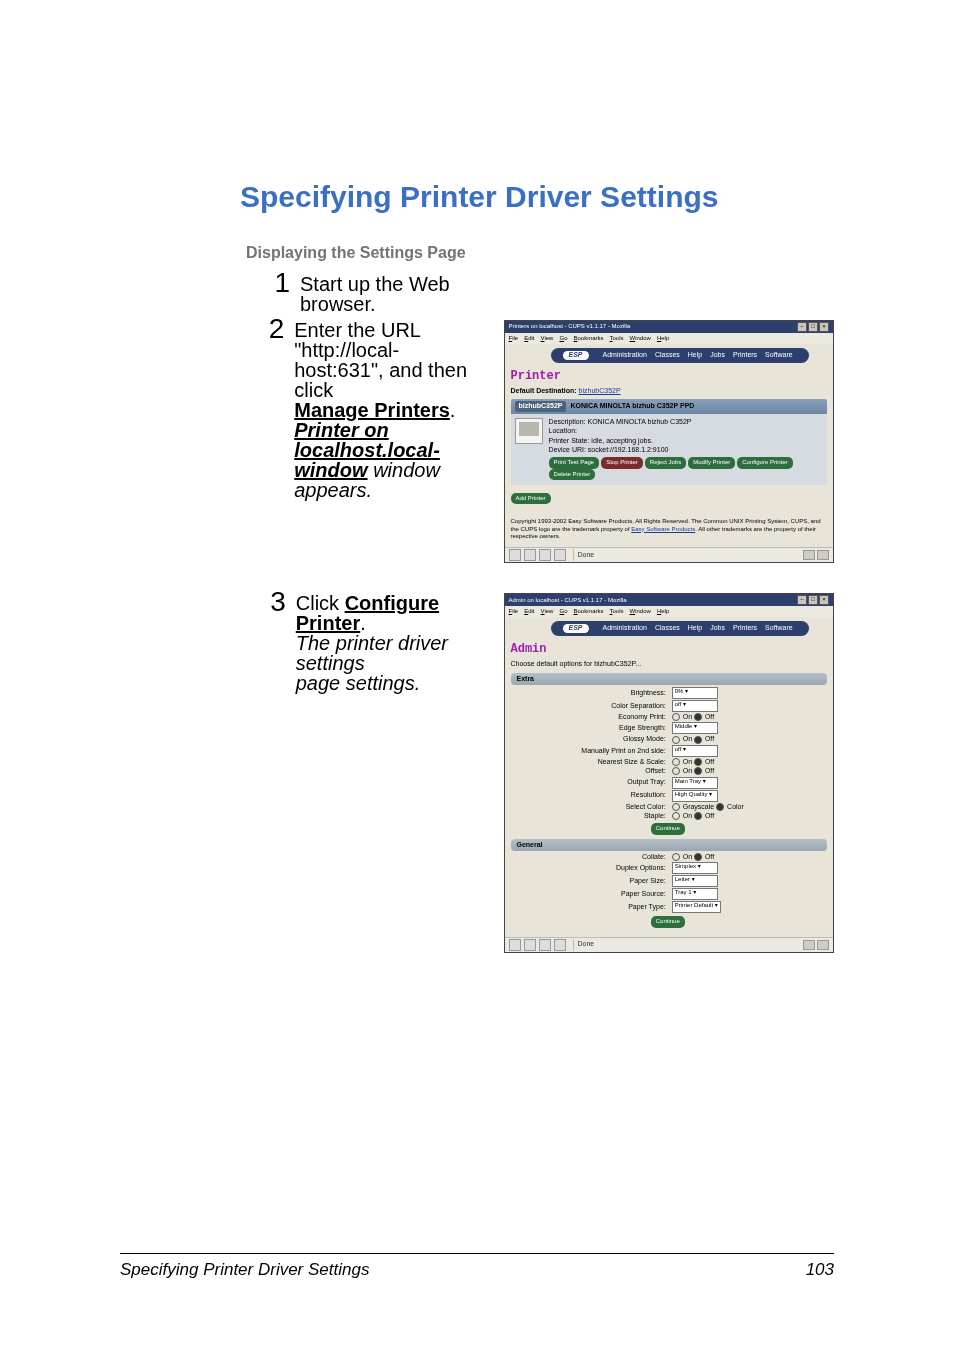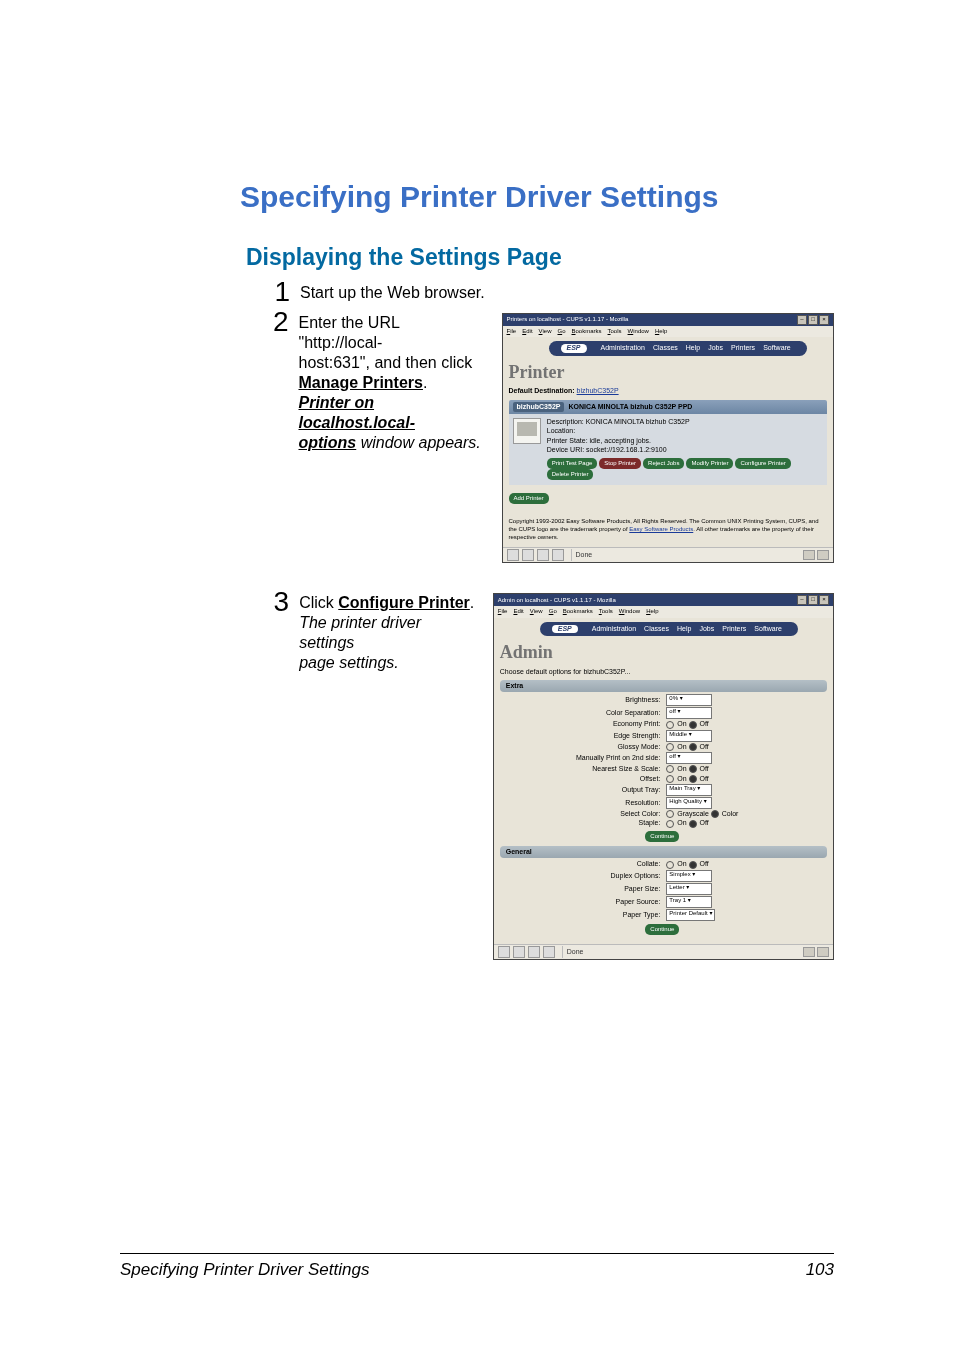--- a/index.html
+++ b/index.html
@@ -17,22 +17,22 @@
     height: 100%;
     position: relative;
   }
   h1.main-title {
     color: #3a6fc5;
     font-size: 30px;
     font-weight: bold;
     margin: 0 0 30px 0;
   }
   h2.sub-title {
-    color: #0369a1;
-    font-size: 23px;
+    color: #737373;
+    font-size: 16px;
     font-weight: bold;
     margin: 0 0 12px 6px;
   }
   .steps {
     margin-left: 24px;
   }
   .step {
     display: flex;
     align-items: flex-start;
     margin-bottom: 6px;
@@ -41,21 +41,21 @@
     font-size: 28px;
     line-height: 24px;
     width: 26px;
     text-align: right;
     margin-right: 10px;
     font-family: Arial, sans-serif;
     position: relative;
     top: -3px;
   }
   .step-text {
-    font-size: 16px;
+    font-size: 20px;
     line-height: 20px;
     max-width: 200px;
   }
   .step-text .bold { font-weight: bold; text-decoration: underline; }
   .step-text .italic { font-style: italic; }
   .step-row {
     display: flex;
     align-items: flex-start;
   }
 
@@ -104,25 +104,25 @@
     margin-left: 40px;
     margin-bottom: 4px;
     align-items: center;
   }
   .tab-strip .esp {
     background:#fff;color:#2d3f6c;font-style:italic;font-weight:bold;padding:0 6px;border-radius:8px;margin-right:6px;font-size:7px;
   }
   .tab-strip span { margin: 0 4px; }
 
   .shot h3 {
-    font-family: Liberation Serif, serif;
+    font-family: Liberation Mono, monospace;
     font-weight: bold;
-    font-size: 18px;
+    font-size: 12px;
     margin: 2px 0 4px 0;
-    color: #737373;
+    color: #a21caf;
   }
   .def-dest { font-size:7px;font-weight:bold; }
   .def-dest a { color:#1a3b99;text-decoration:underline;font-weight:normal; }
 
   .printer-block {
     margin-top:4px;
   }
   .printer-header {
     background: linear-gradient(#8aa0ba,#6c86a4);
     color:#000;font-size:7px;font-weight:bold;padding:2px 4px;border-radius:2px 2px 0 0;
@@ -203,21 +203,21 @@
     </div>
 
     <div class="step-row">
       <div class="step">
         <div class="step-num">2</div>
         <div class="step-text">
           <span>Enter the URL "http://local-</span><br>
           <span>host:631", and then click </span><br>
           <span class="bold">Manage Printers</span><span>.</span><br>
           <span class="italic bold">Printer on localhost.local-</span><br>
-          <span class="italic bold">options</span><span class="italic"> window appears.</span>
+          <span class="italic bold">window</span><span class="italic"> window appears.</span>
         </div>
       </div>
 
       <div class="shot">
         <div class="titlebar">
           <span>Printers on localhost - CUPS v1.1.17 - Mozilla</span>
           <span class="wbtns"><span>–</span><span>□</span><span>×</span></span>
         </div>
         <div class="menubar" id="shot1-menubar"><span><u>F</u>ile</span><span><u>E</u>dit</span><span><u>V</u>iew</span><span><u>G</u>o</span><span><u>B</u>ookmarks</span><span><u>T</u>ools</span><span><u>W</u>indow</span><span><u>H</u>elp</span></div>
         <div class="content">

